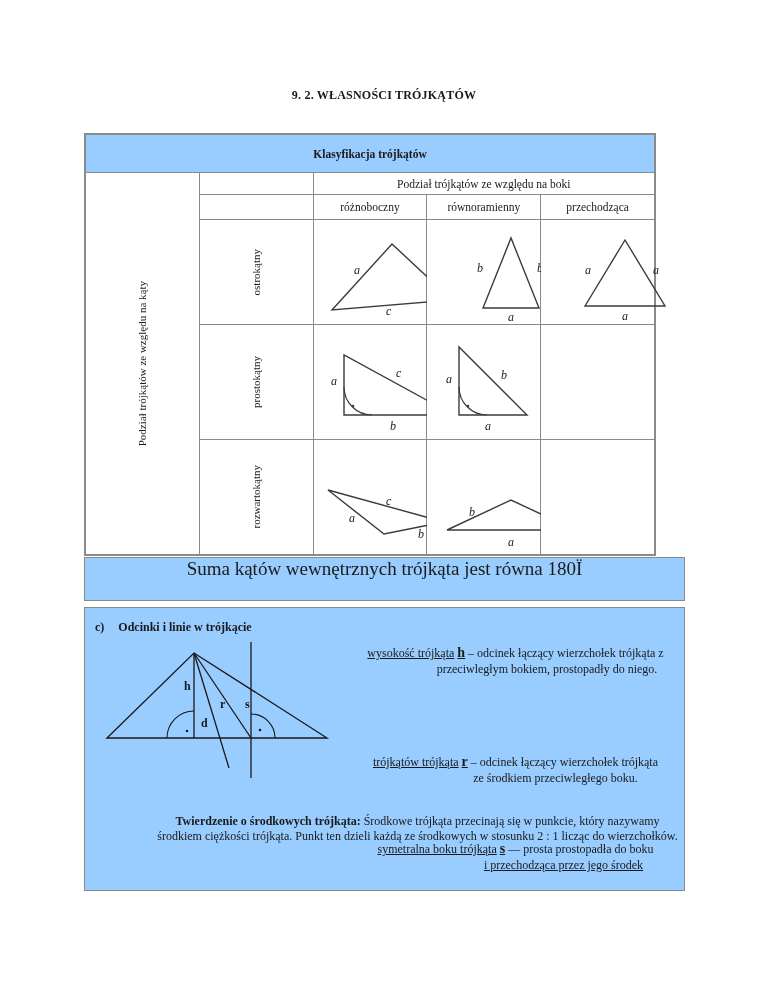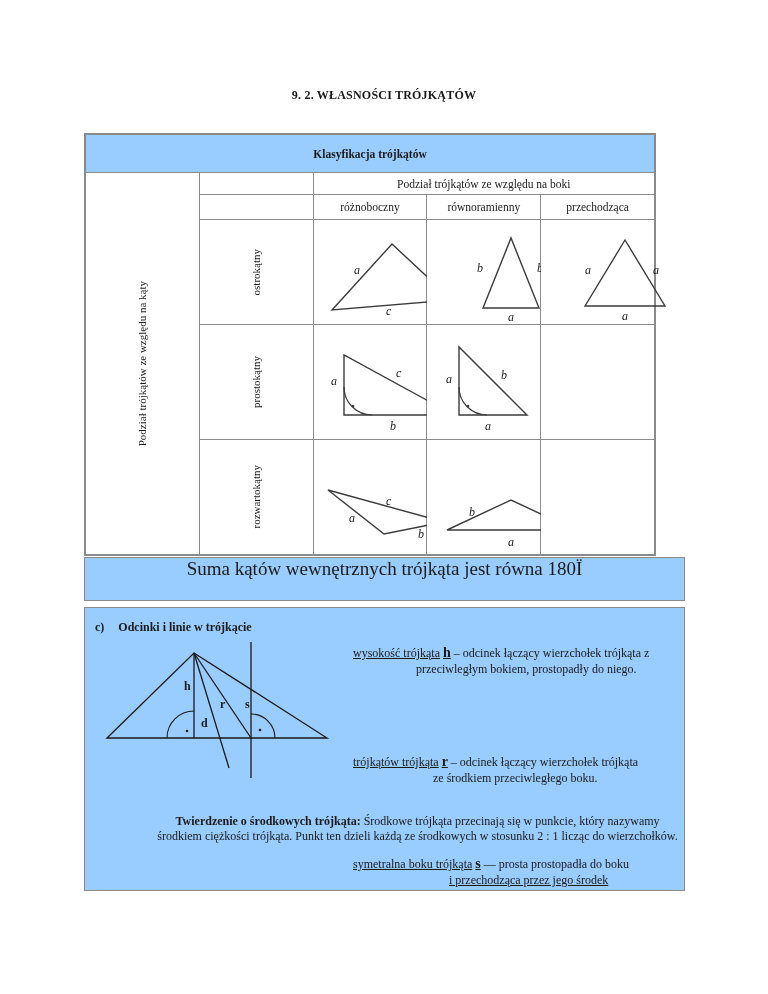--- a/index.html
+++ b/index.html
@@ -126,35 +126,36 @@
   #seg-figure {
     position: absolute;
     left: 14px;
     top: 30px;
   }
 
   .def {
     position: absolute;
     font-size: 12px;
     line-height: 1.28;
+    text-align: center;
   }
   .def .term { text-decoration: underline; }
   .def .sym {
     font-size: 14px;
     font-weight: bold;
     text-decoration: underline;
   }
   #def-h   { left: 268px; top: 36px;  width: 325px; text-indent: 0; }
   #def-h .body { display: block; padding-left: 63px; }
   #def-d   { left: 268px; top: 98px;  width: 325px; }
   #def-r   { left: 268px; top: 145px; width: 325px; }
   #def-r .body2 { display: block; padding-left: 80px; }
   #def-thm { left: 70px;  top: 190px; width: 525px; text-align: center; margin-top: 16px; }
   #def-thm b { font-weight: bold; }
-  #def-s   { left: 268px; top: 247px; width: 325px; }
+  #def-s   { left: 268px; top: 232px; width: 325px; }
   #def-s .body3 { display: block; padding-left: 96px; text-decoration: underline; }
 </style>
 </head>
 <body>
 
 <div id="page-title">9. 2. WŁASNOŚCI TRÓJKĄTÓW</div>
 
 <div id="class-table">
   <table>
     <tbody>

